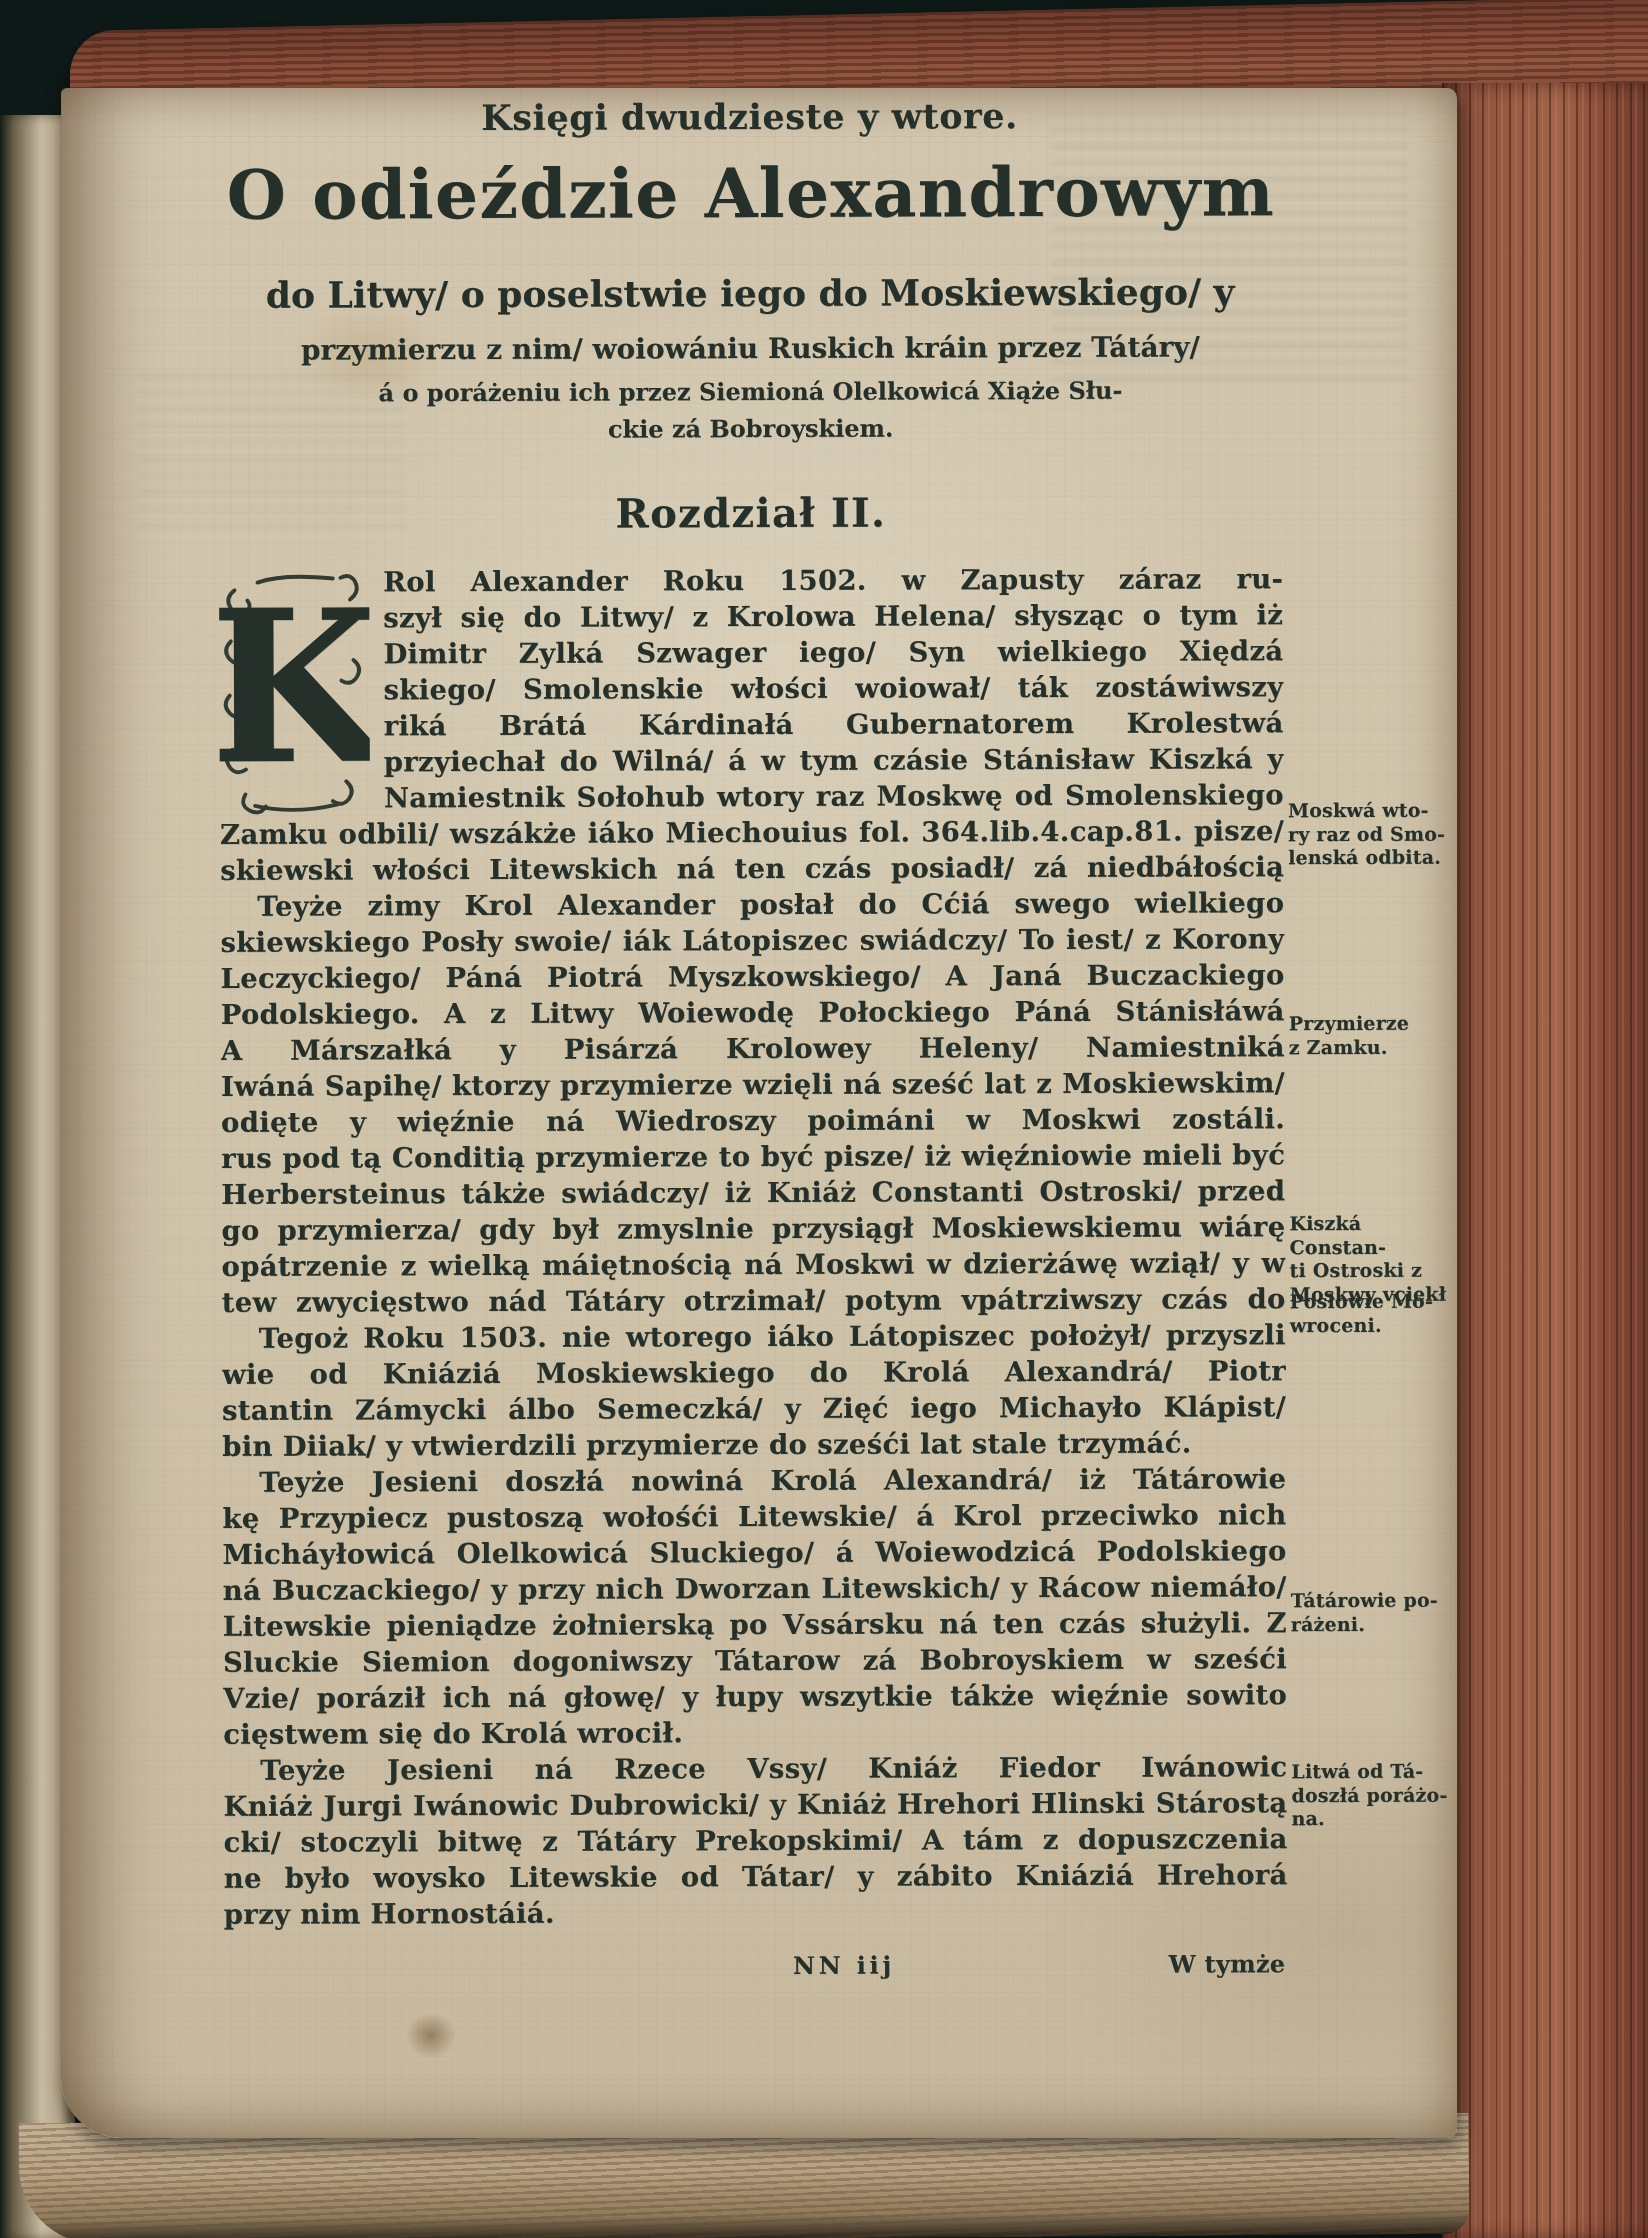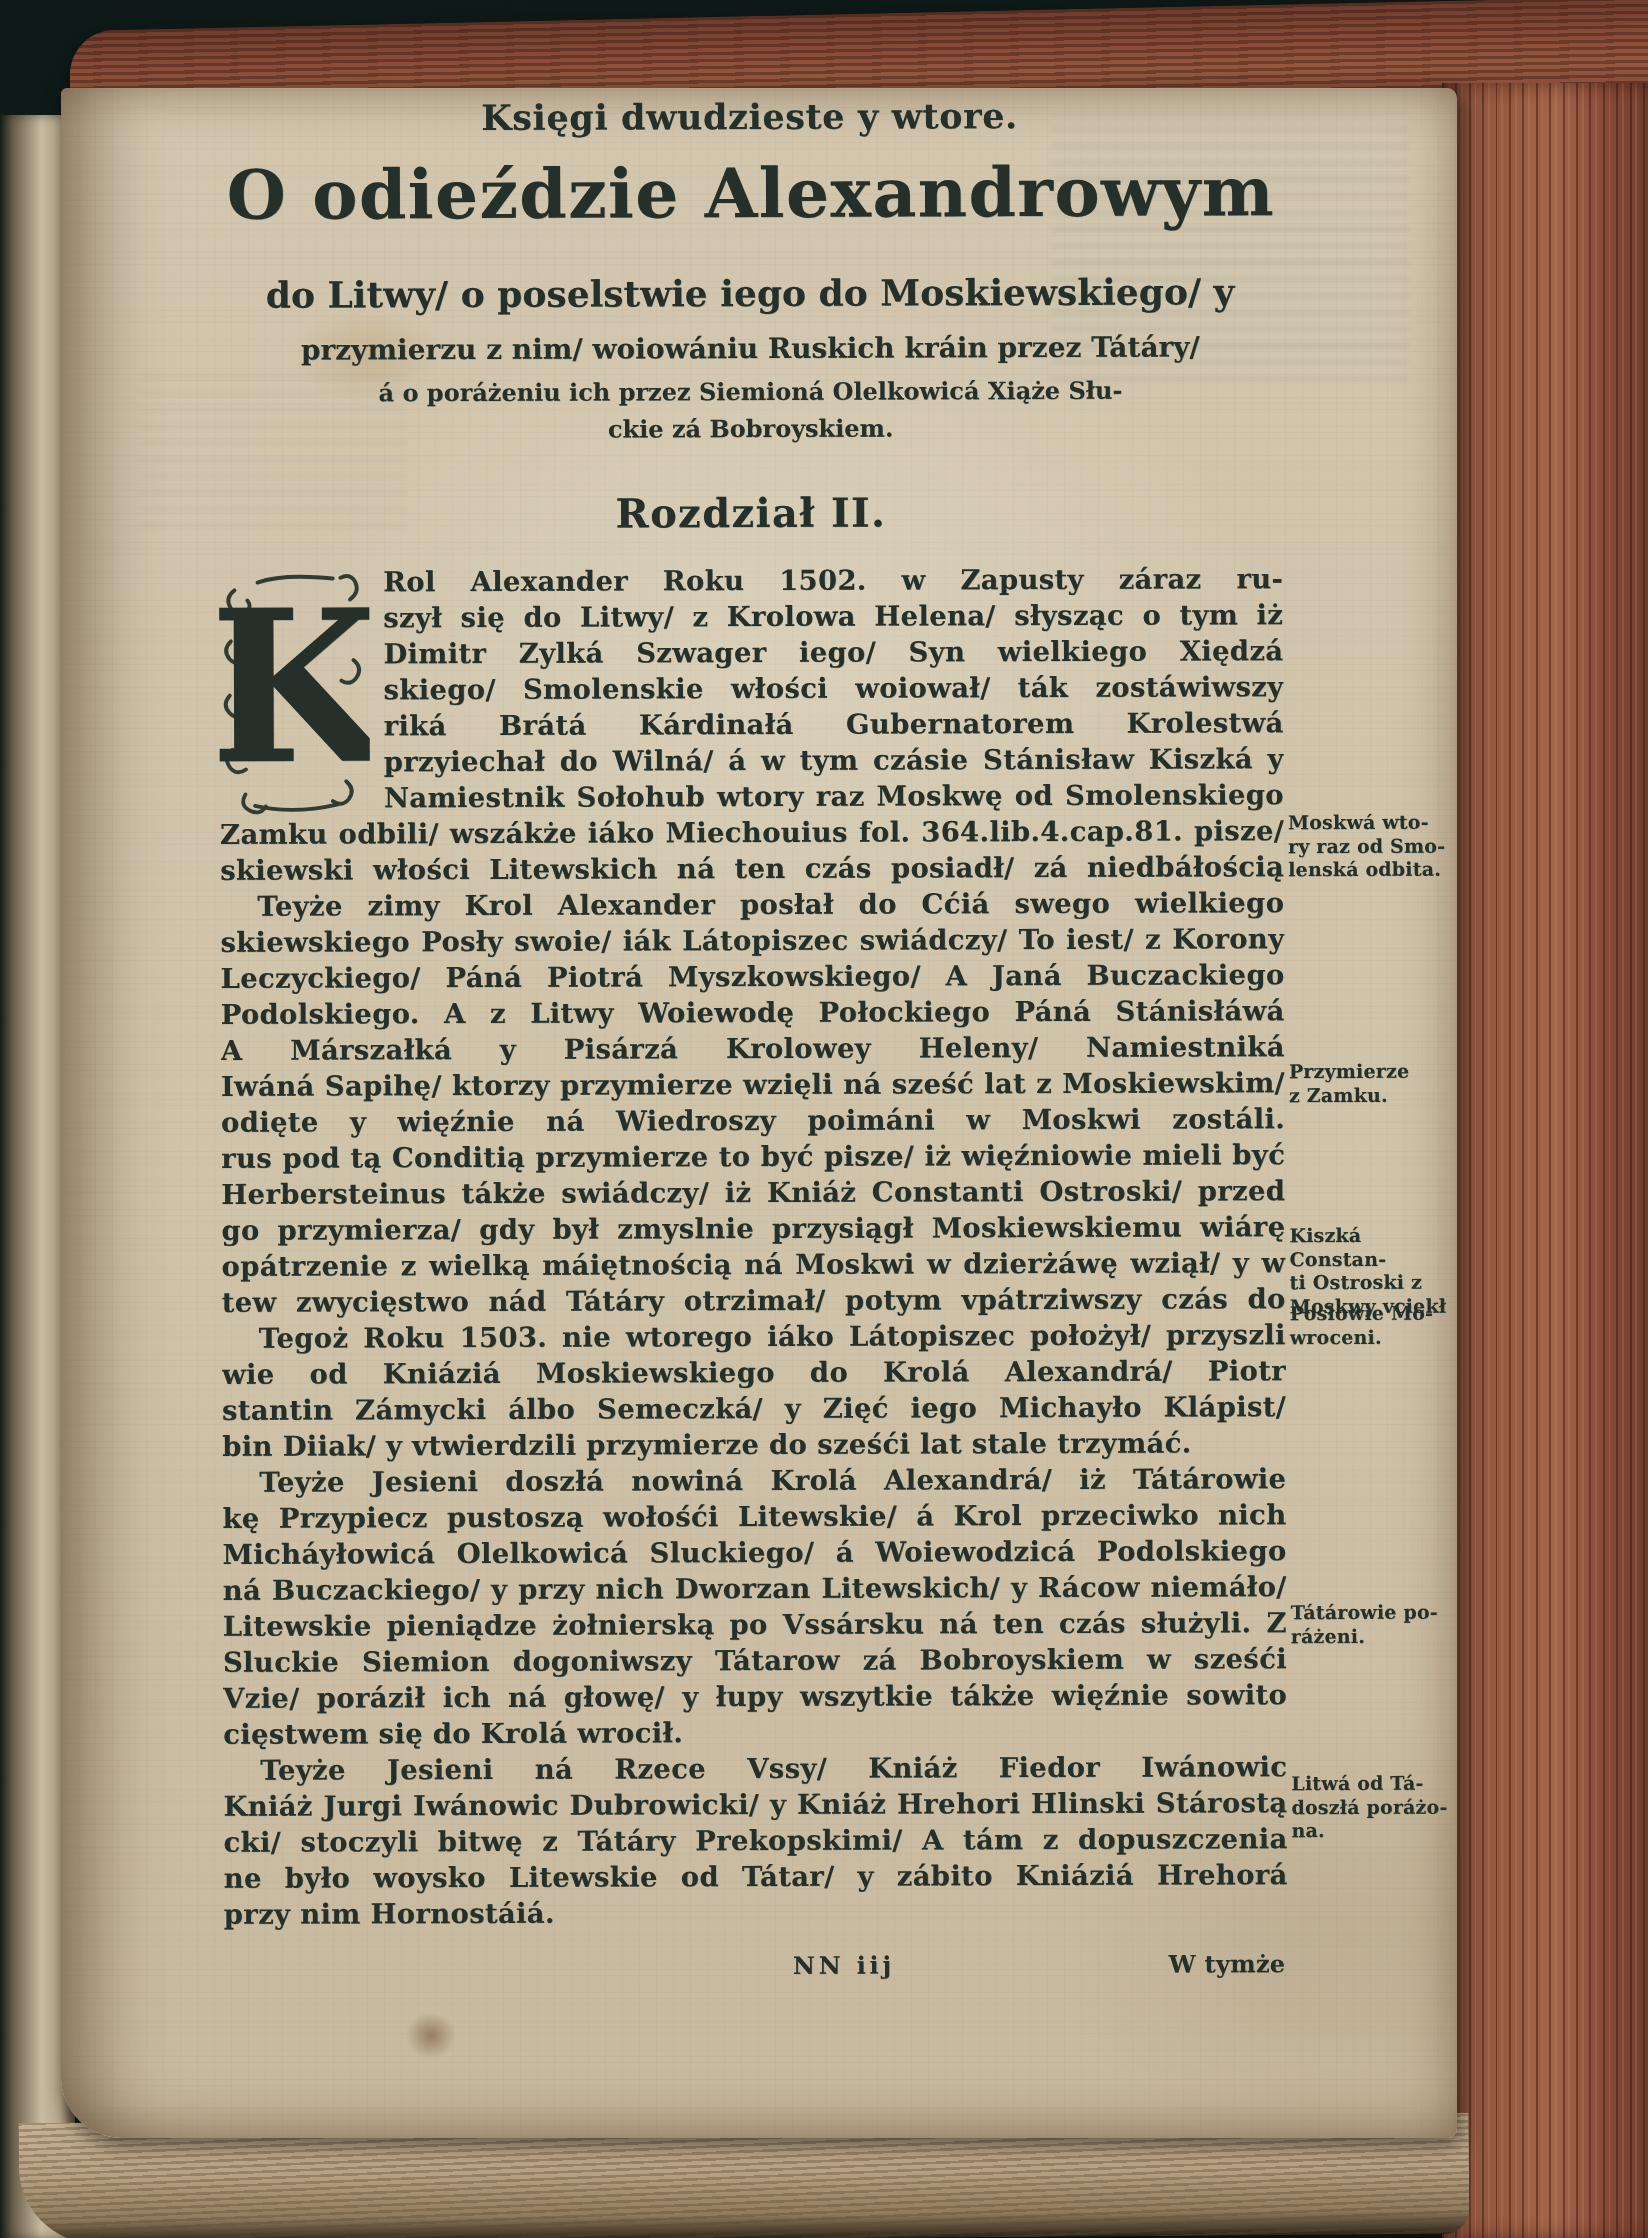--- a/index.html
+++ b/index.html
@@ -69,22 +69,22 @@
         font-size:27.5px;font-weight:bold;line-height:36px;letter-spacing:0.3px;}
   .line{text-align:justify;text-align-last:justify;white-space:normal;height:36px;overflow:hidden;}
   .line.short{text-align-last:left;}
   .line.ind{padding-left:37px;}
   .dropcap{float:left;width:150px;height:250px;margin:1.3px 14px 0 0;}
   .sigrow{position:relative;height:36px;margin-top:18px;}
   .sig{position:absolute;left:569px;font-size:24px;font-weight:bold;letter-spacing:3.8px;}
   .catch{position:absolute;right:2.6px;font-size:24px;font-weight:bold;}
   
   .mnote{position:absolute;left:1228px;width:167px;font-size:19px;font-weight:bold;
-         line-height:23.6px;letter-spacing:0.2px;margin-top:12px;}
-  .m1{top:713px}.m2{top:962px}.m3{top:1126px}.m4{top:1204px}.m5{top:1503px}.m6{top:1674px}
+         line-height:23.6px;letter-spacing:0.2px;}
+  .m1{top:713px}.m2{top:926px}.m3{top:1126px}.m4{top:1204px}.m5{top:1503px}.m6{top:1674px}
 </style>
 </head>
 <body>
 
 <div id="scan">
 
   <div class="edge-top"></div>
   <div class="edge-right"></div>
   <div class="left-page"></div>
   <div class="edge-bottom"></div>

